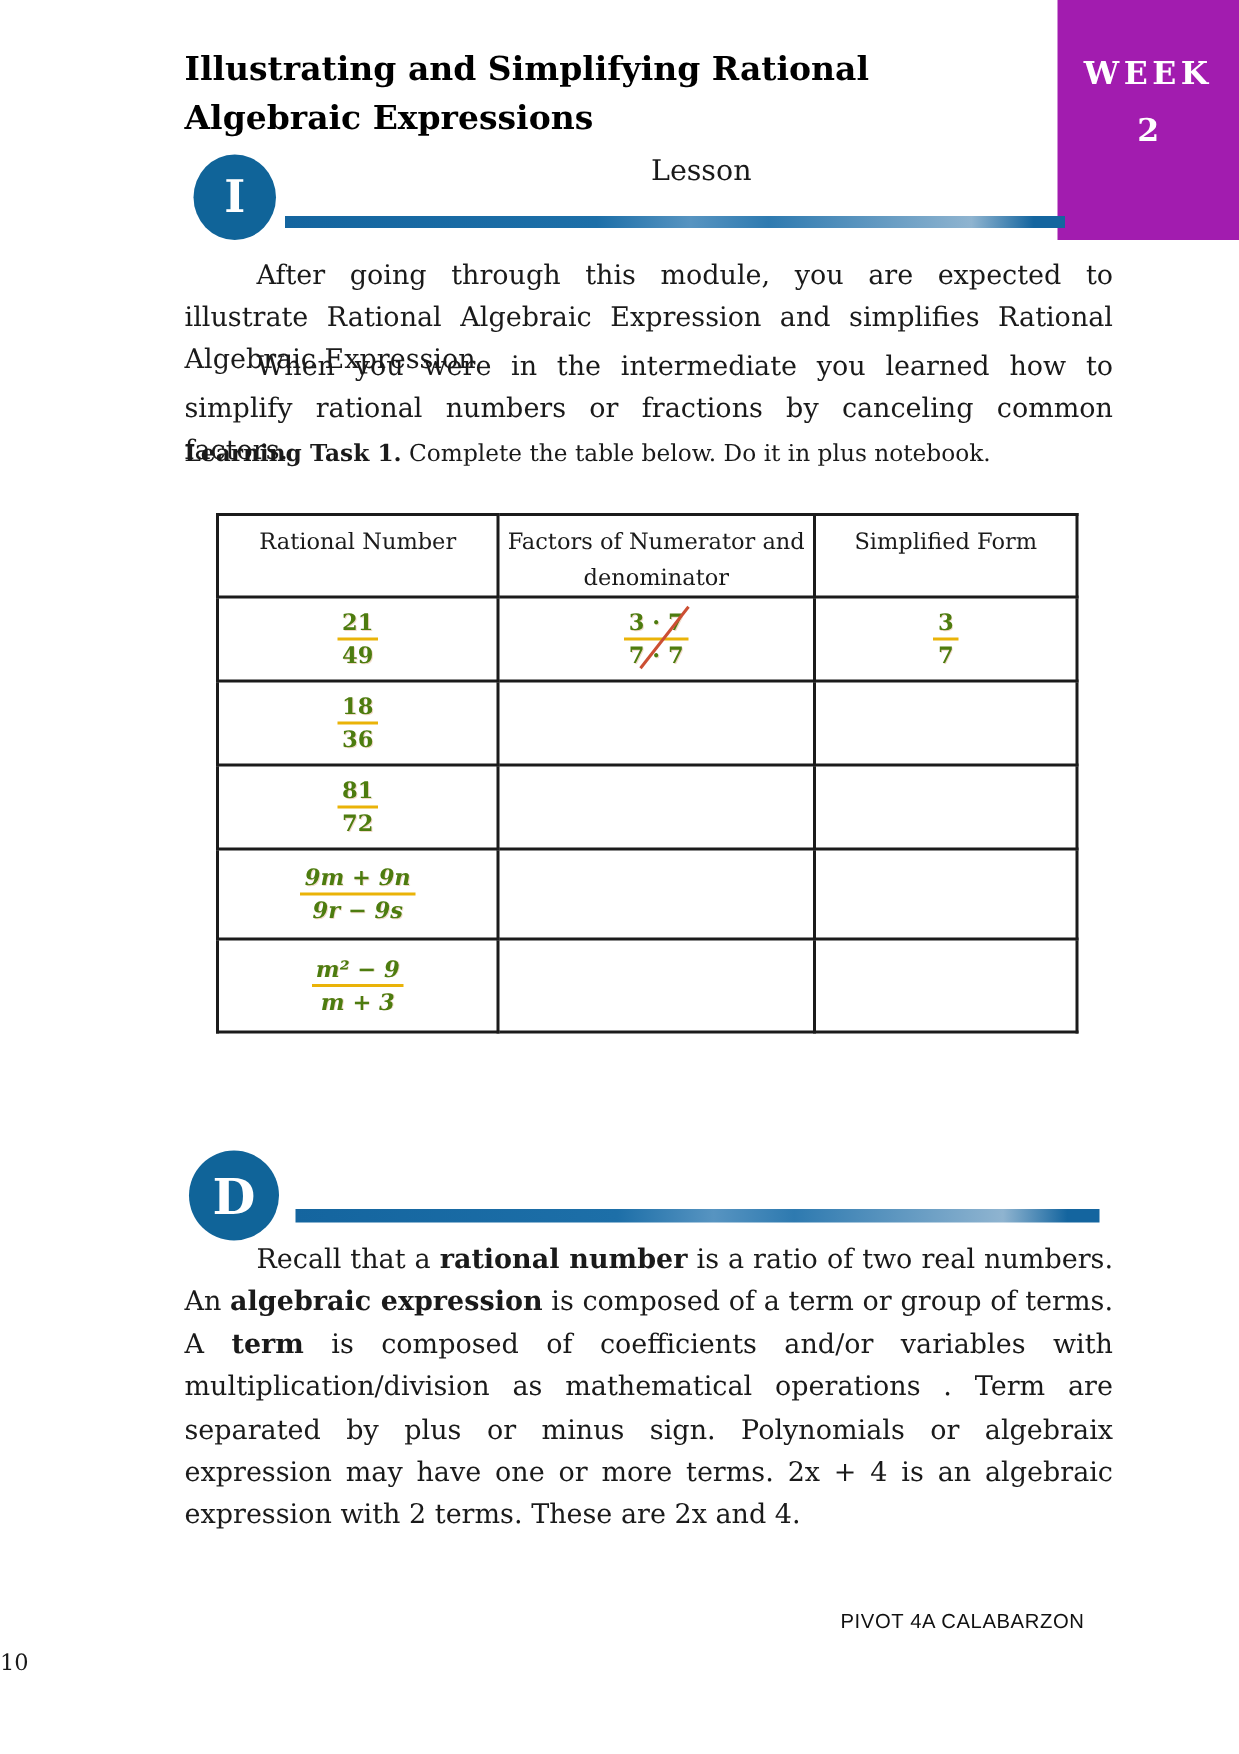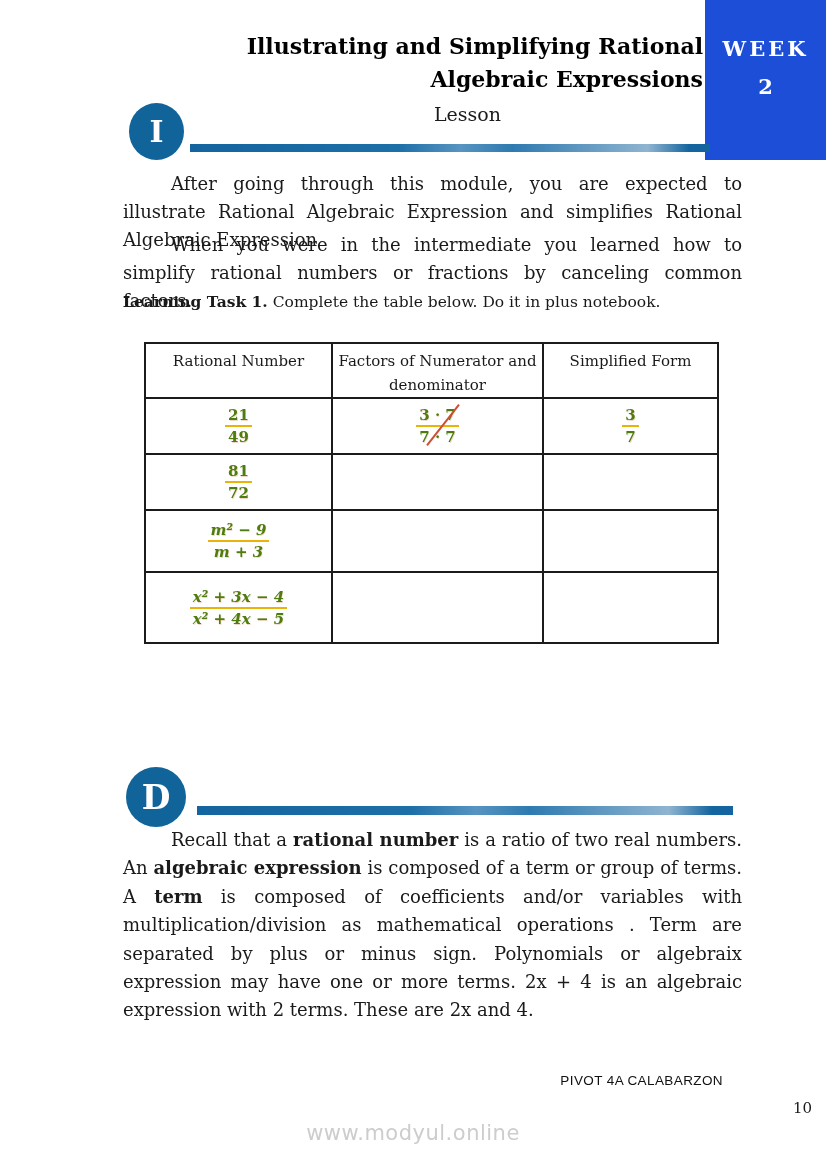--- a/index.html
+++ b/index.html
@@ -5,28 +5,28 @@
   html,body { margin:0; padding:0; }
   body { background:#ffffff; }
   .page {
     position:relative; width:826px; height:1169px; background:#ffffff;
     overflow:hidden; font-family:"DejaVu Serif", serif; color:#1a1a1a;
   }
 
   
   .week-badge {
     position:absolute; left:705px; top:0; width:121px; height:160px;
-    background:#1d4ed8; color:#ffffff; text-align:center;
+    background:#a21caf; color:#ffffff; text-align:center;
   }
   .week-word { margin-top:36px; font-size:21px; font-weight:bold; letter-spacing:3px; }
   .week-num  { margin-top:13px; font-size:21px; font-weight:bold; }
 
   
   .title {
-    position:absolute; left:123px; top:30px; width:580px; text-align:right;
+    position:absolute; left:123px; top:30px; width:580px; text-align:left;
     font-size:22px; font-weight:bold; line-height:33px; color:#000;
   }
   .lesson {
     position:absolute; left:200px; top:103px; width:535px; text-align:center;
     font-size:19px;
   }
 
   
   .sec-circle {
     position:absolute; background:#106499; color:#ffffff; border-radius:50%;
@@ -74,21 +74,21 @@
     position:absolute; left:1px; top:19px; width:52px; height:0;
     border-top:2.5px solid #cc4f33; transform:rotate(-52deg);
   }
 
   
   .imprint {
     position:absolute; left:420px; top:1073px; width:303px; text-align:right;
     font-family:"Liberation Sans", sans-serif; 
     font-size:13.5px; letter-spacing:0.4px; color:#111;
   }
-  .pagenum { position:absolute; left:0; top:1099px; width:812px; text-align:right; font-size:15px; }
+  .pagenum { position:absolute; left:0; top:1099px; width:812px; text-align:left; font-size:15px; }
   .watermark {
     position:absolute; left:0; top:1121px; width:826px; text-align:center;
     font-family:"DejaVu Sans", sans-serif; font-size:21px; color:#cdcdcd; letter-spacing:0.5px;
   }
 </style>
 </head>
 <body>
 
 <div class="page">
 
@@ -138,59 +138,68 @@
           <span class="cancel"></span>
         </span>
       </td>
       <td>
         <span class="frac">
           <span class="num">3</span>
           <span class="den" style="display:block">7</span>
         </span>
       </td>
     </tr>
+    <tr class="r2">
+      <td>
+        <span class="frac">
+          <span class="num">18</span>
+          <span class="den" style="display:block">36</span>
+        </span>
+      </td>
+      <td></td>
+      <td></td>
+    </tr>
     <tr class="r3">
       <td>
         <span class="frac">
           <span class="num">81</span>
           <span class="den" style="display:block">72</span>
+        </span>
+      </td>
+      <td></td>
+      <td></td>
+    </tr>
+    <tr class="r4">
+      <td>
+        <span class="frac mathvar">
+          <span class="num">9m + 9n</span>
+          <span class="den" style="display:block">9r − 9s</span>
         </span>
       </td>
       <td></td>
       <td></td>
     </tr>
     <tr class="r5">
       <td>
         <span class="frac mathvar">
           <span class="num">m² − 9</span>
           <span class="den" style="display:block">m + 3</span>
         </span>
       </td>
       <td></td>
       <td></td>
     </tr>
-    <tr class="r6">
-      <td>
-        <span class="frac mathvar">
-          <span class="num">x² + 3x − 4</span>
-          <span class="den" style="display:block">x² + 4x − 5</span>
-        </span>
-      </td>
-      <td></td>
-      <td></td>
-    </tr>
   </tbody>
     </table>
 
   <div class="sec-circle circle-d">
     <span>D</span>
   </div>
   <div class="sec-rule rule-d"></div>
 
   <div class="para p3">
     <span>Recall that a </span><span class="b">rational number</span><span> is a ratio of two real numbers. An </span><span class="b">algebraic expression</span><span> is composed of a term or group of terms. A </span><span class="b">term</span><span> is composed of coefficients and/or variables with multiplication/division as mathematical operations . Term are separated by plus or minus sign. Polynomials or algebraix expression may have one or more terms.   2x + 4 is an algebraic expression with 2 terms. These are 2x and 4.</span>
   </div>
 
   <div class="imprint">PIVOT 4A CALABARZON</div>
   <div class="pagenum">10</div>
-  <div class="watermark">www.modyul.online</div>
 
 </div>
 
 </body></html>

